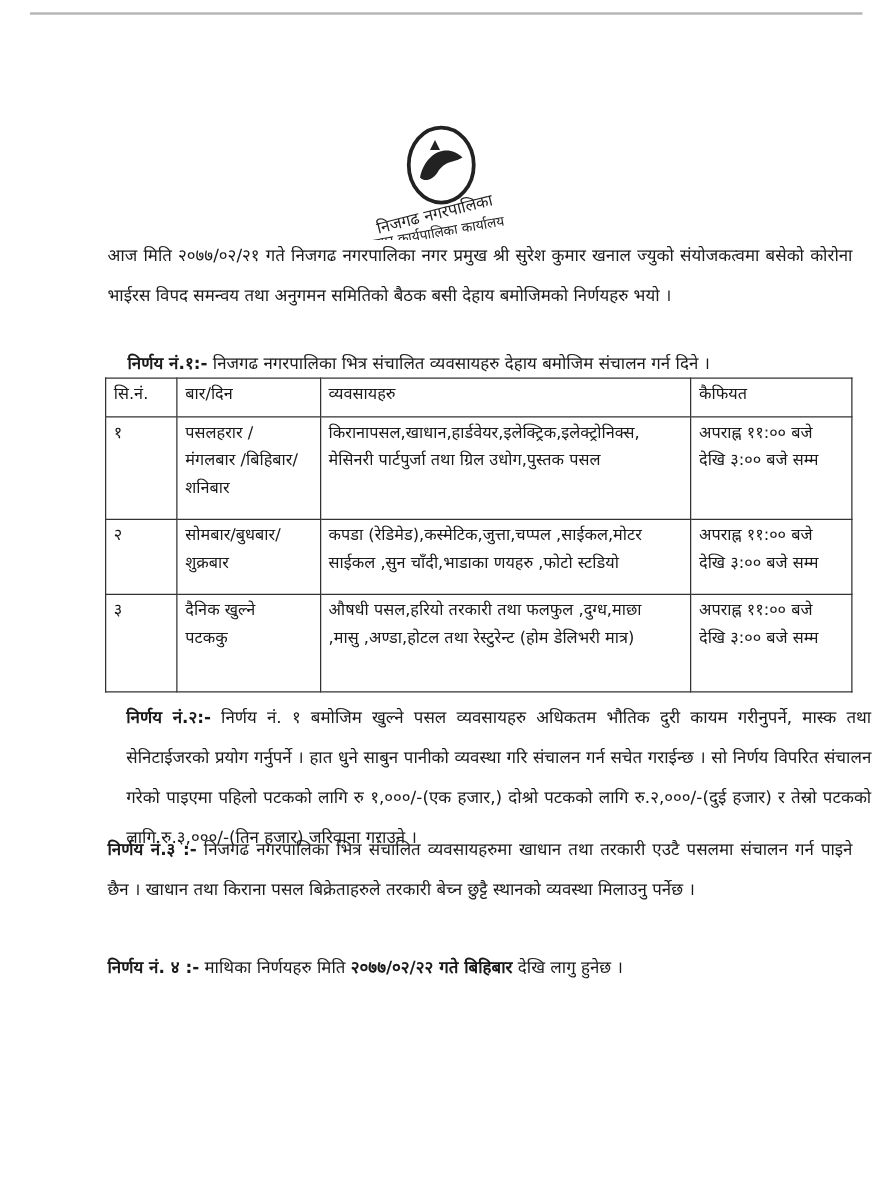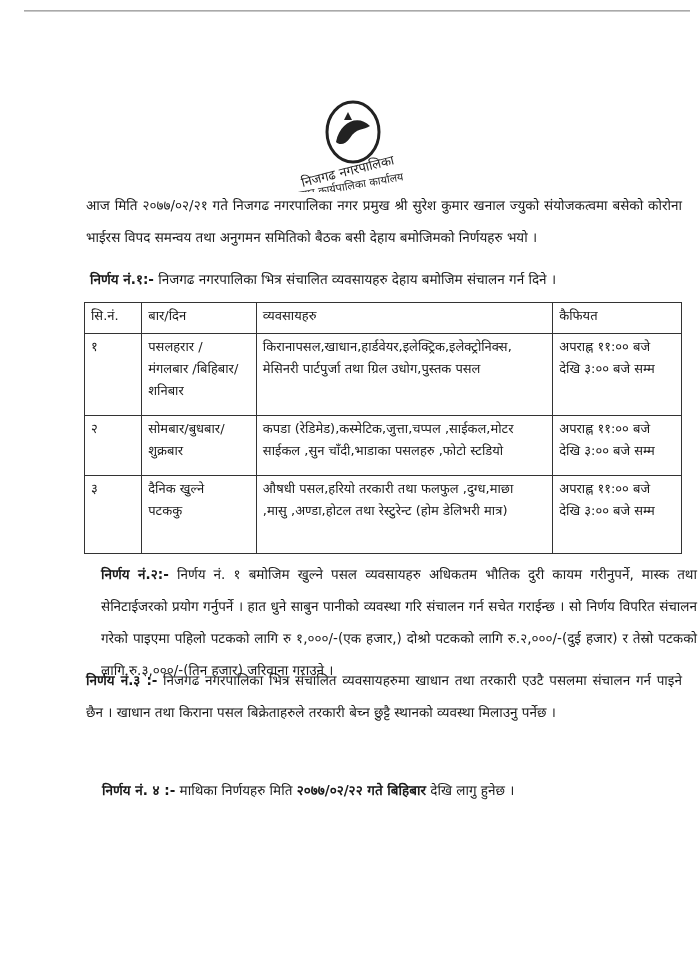--- a/index.html
+++ b/index.html
@@ -35,56 +35,56 @@
 <svg class="seal" viewBox="0 0 150 100">
   <ellipse cx="75" cy="40" rx="26" ry="30" fill="none" stroke="#222" stroke-width="3"></ellipse>
   <path d="M58 50 C62 30, 80 22, 92 34 C86 38, 78 36, 72 46 C68 52, 62 54, 58 50 Z" fill="#222"></path>
   <path d="M66 28 L70 20 L74 28 Z" fill="#222"></path>
   <text x="20" y="82" font-family="DejaVu Sans, sans-serif" font-size="13" fill="#222" transform="rotate(-14 75 70)">निजगढ नगरपालिका</text>
   <text x="18" y="97" font-family="DejaVu Sans, sans-serif" font-size="11" fill="#222" transform="rotate(-10 75 85)">नगर कार्यपालिका कार्यालय</text>
 </svg>
 
 <p class="para p-intro" style="margin:0">आज मिति २०७७/०२/२१ गते निजगढ नगरपालिका नगर प्रमुख श्री सुरेश कुमार खनाल ज्युको संयोजकत्वमा बसेको कोरोना भाईरस विपद समन्वय तथा अनुगमन समितिको बैठक बसी देहाय बमोजिमको निर्णयहरु भयो ।</p>
 
-<p class="para p-n1" style="margin:4px">
+<p class="para p-n1" style="margin:16px">
   <span class="bold">निर्णय नं.१:-</span><span> निजगढ नगरपालिका भित्र संचालित व्यवसायहरु देहाय बमोजिम संचालन गर्न दिने ।</span>
 </p>
 
 <table class="schedule">
   <tbody>
       <tr>
     <th class="c1">सि.नं.</th>
     <th class="c2">बार/दिन</th>
     <th class="c3">व्यवसायहरु</th>
     <th class="c4">कैफियत</th>
   </tr>
   <tr style="height:82px">
     <td>१</td>
     <td>पसलहरार /मंगलबार /बिहिबार/शनिबार</td>
     <td class="just">किरानापसल,खाधान,हार्डवेयर,इलेक्ट्रिक,इलेक्ट्रोनिक्स, मेसिनरी पार्टपुर्जा तथा ग्रिल उधोग,पुस्तक पसल</td>
     <td class="just">अपराह्न ११:०० बजे देखि ३:०० बजे सम्म</td>
   </tr>
   <tr style="height:60px">
     <td>२</td>
     <td>सोमबार/बुधबार/ शुक्रबार</td>
-    <td class="just">कपडा (रेडिमेड),कस्मेटिक,जुत्ता,चप्पल ,साईकल,मोटर साईकल ,सुन चाँदी,भाडाका पसलहरु ,फोटो स्टडियो</td>
+    <td class="just">कपडा (रेडिमेड),कस्मेटिक,जुत्ता,चप्पल ,साईकल,मोटर साईकल ,सुन चाँदी,भाडाका णयहरु ,फोटो स्टडियो</td>
     <td class="just">अपराह्न ११:०० बजे देखि ३:०० बजे सम्म</td>
   </tr>
   <tr style="height:78px">
     <td>३</td>
     <td class="just">दैनिक खुल्ने पटककु</td>
     <td class="just">औषधी पसल,हरियो तरकारी तथा फलफुल ,दुग्ध,माछा ,मासु ,अण्डा,होटल तथा रेस्टुरेन्ट (होम डेलिभरी मात्र)</td>
     <td class="just">अपराह्न ११:०० बजे देखि ३:०० बजे सम्म</td>
   </tr>
 </tbody>
   </table>
 
 <p class="para p-n2" style="margin:15px">
   <span class="bold">निर्णय नं.२:-</span><span>  निर्णय नं. १ बमोजिम खुल्ने पसल व्यवसायहरु अधिकतम भौतिक दुरी कायम गरीनुपर्ने, मास्क तथा सेनिटाईजरको प्रयोग गर्नुपर्ने । हात धुने साबुन पानीको व्यवस्था गरि संचालन गर्न सचेत गराईन्छ । सो निर्णय विपरित संचालन गरेको पाइएमा पहिलो पटकको लागि रु १,०००/-(एक हजार,) दोश्रो पटकको लागि रु.२,०००/-(दुई हजार) र तेस्रो पटकको लागि रु.३,०००/-(तिन हजार) जरिवाना गराउने ।</span>
 </p>
 
 <p class="para p-n3" style="margin:0">
   <span class="bold">निर्णय नं.३ :-</span><span>  निजगढ नगरपालिका भित्र संचालित व्यवसायहरुमा खाधान तथा तरकारी एउटै पसलमा संचालन गर्न पाइने छैन । खाधान तथा किराना पसल बिक्रेताहरुले तरकारी बेच्न छुट्टै स्थानको व्यवस्था मिलाउनु पर्नेछ ।</span>
 </p>
 
-<p class="para p-n4" style="margin:16px">
+<p class="para p-n4" style="margin:0">
   <span class="bold">निर्णय नं. ४ :-</span><span> माथिका निर्णयहरु मिति </span><span class="bold">२०७७/०२/२२ गते बिहिबार</span><span> देखि लागु हुनेछ ।</span>
 </p>
 
 </body></html>

